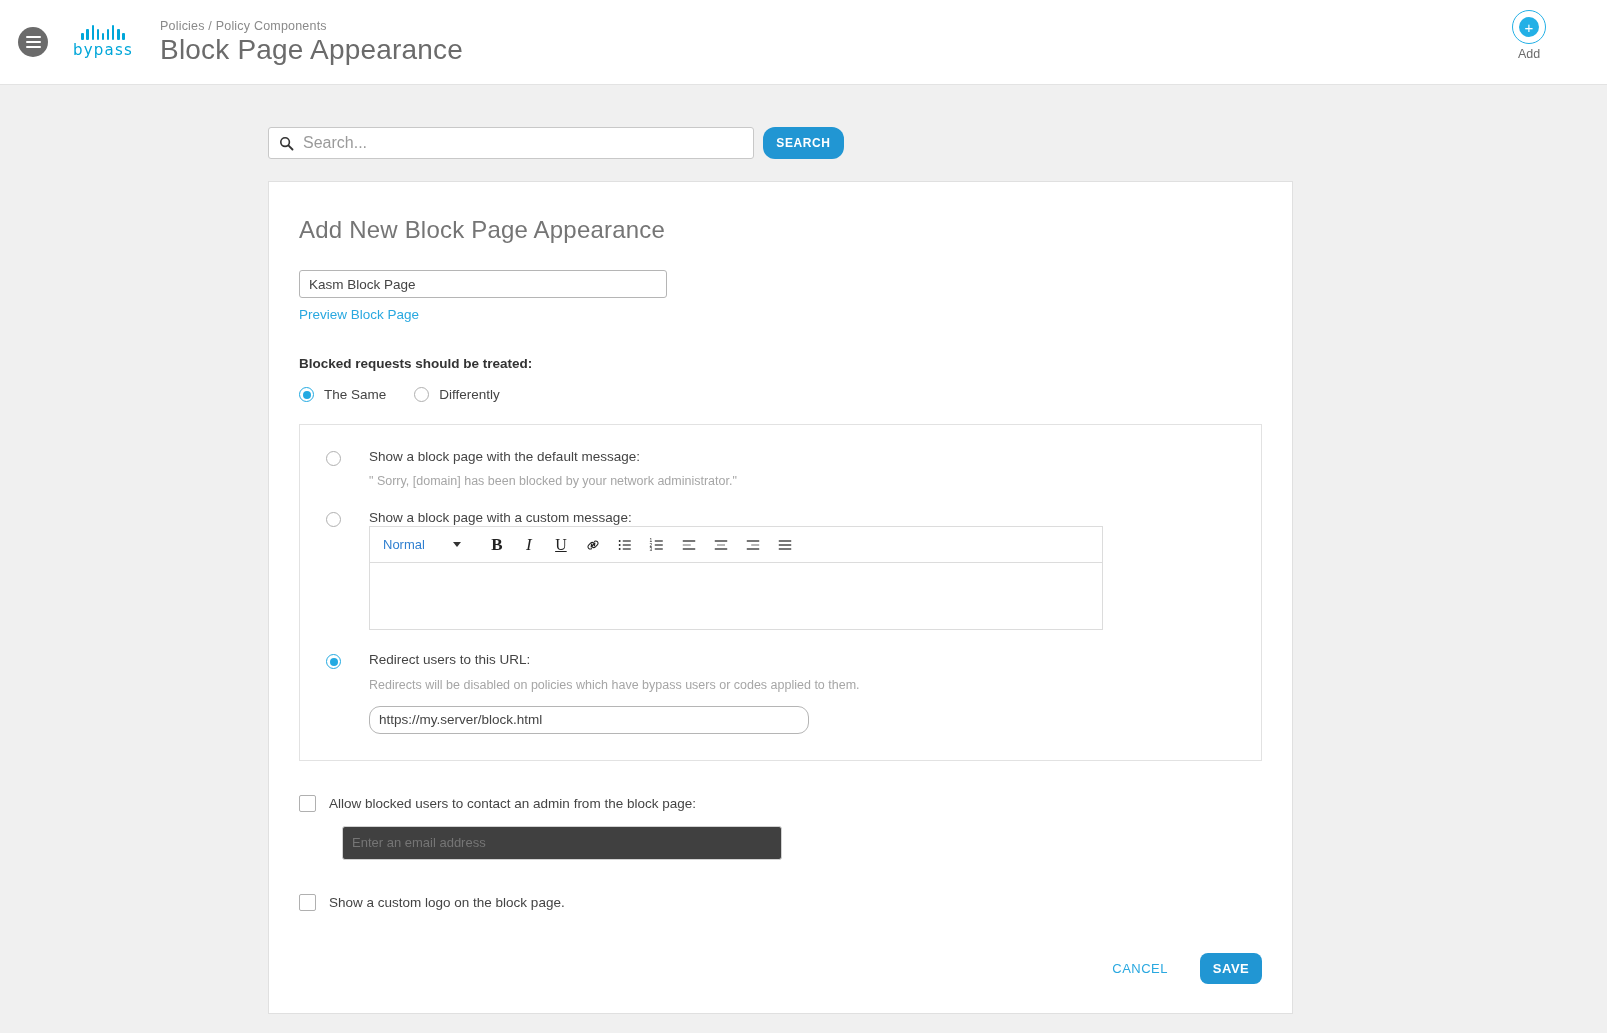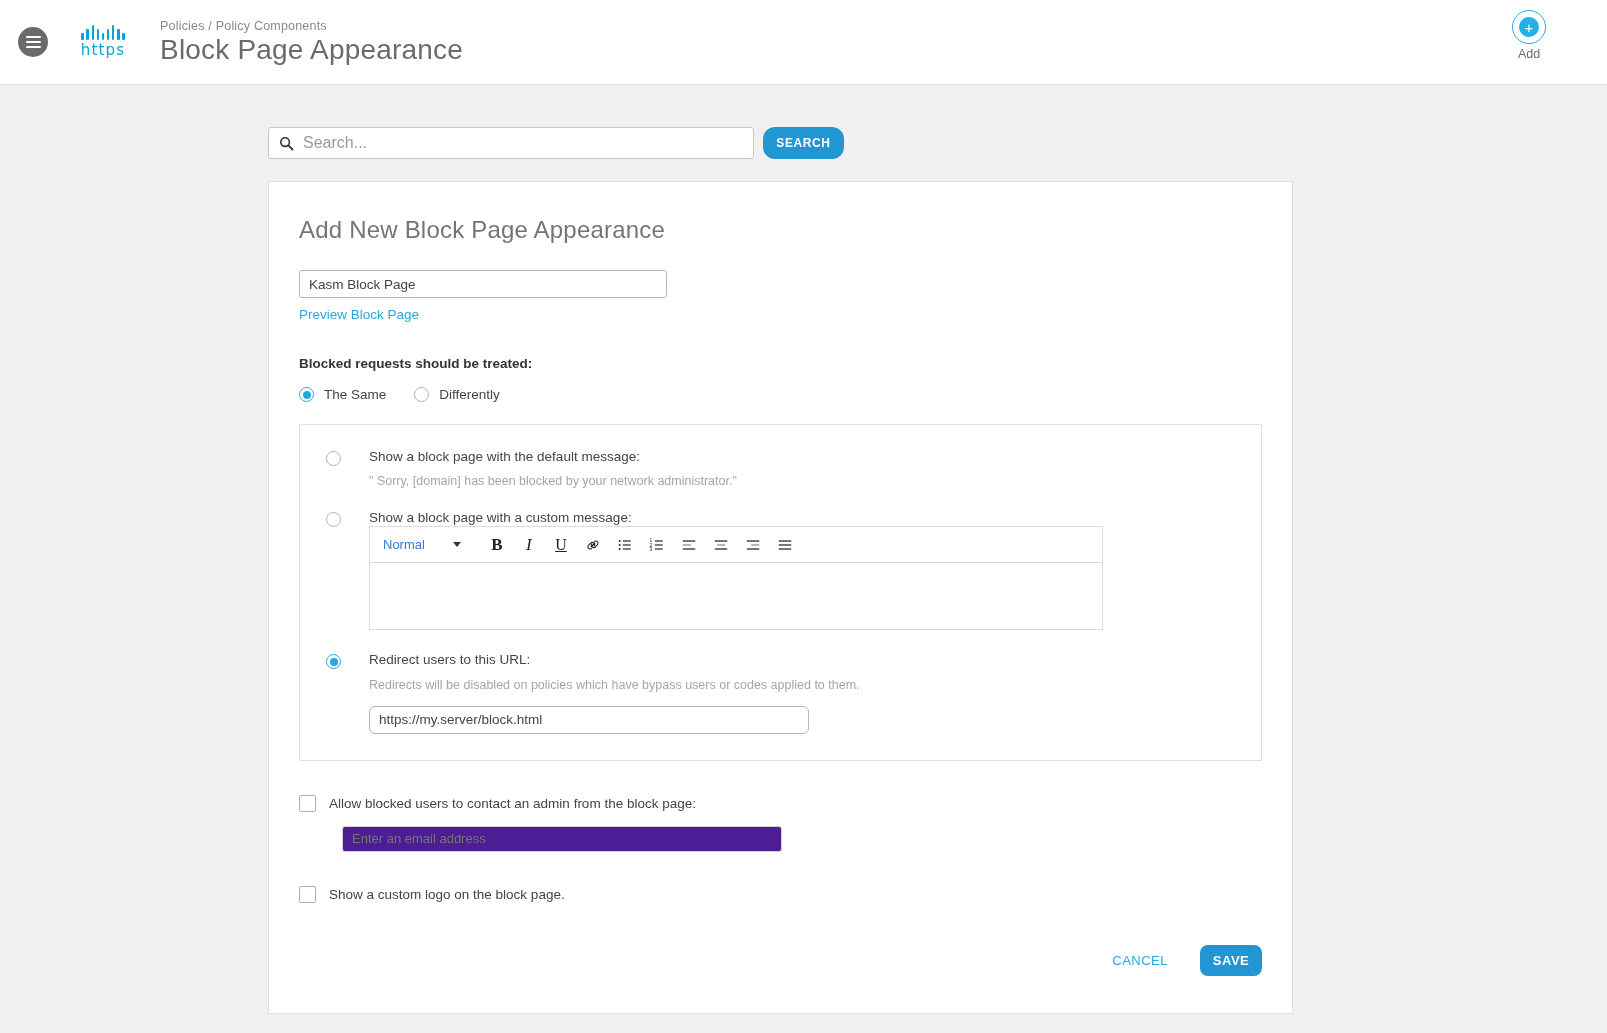--- a/index.html
+++ b/index.html
@@ -195,41 +195,41 @@
     color: #222;
   }
   .tb-btn.bold { font-weight: bold; font-size: 17px; }
   .tb-btn.italic { font-style: italic; font-size: 17px; }
   .tb-btn.underline { font-size: 16px; text-decoration: underline; }
   .editor-area { height: 66px; background: #fff; }
 
   .url-input {
     margin-top: 14px;
     width: 440px; height: 28px;
-    border: 1px solid #b5b5b5; border-radius: 6px;
+    border: 1px solid #b5b5b5; border-radius: 11px;
     padding: 0 9px;
     font-size: 13.5px; color: #444;
     font-family: "Liberation Sans", sans-serif;
     outline: none; display: block;
   }
 
   
   .check-row { display: flex; align-items: flex-start; margin-top: 34px; }
   .checkbox {
     width: 17px; height: 17px;
     border: 1px solid #b0b0b0; border-radius: 2px;
     background: #fff; flex: 0 0 auto; cursor: pointer;
   }
   .check-label { font-size: 13.5px; color: #444; margin-left: 13px; margin-top: 1px; }
   .email-input {
     margin: 14px 0 0 43px;
     width: 440px; height: 26px;
     border: 1px solid #d2d2d2; border-radius: 3px;
-    background: #4c1d95;
-    padding: 8px 9px;
+    background: #404040;
+    padding: 16px 9px;
     font-size: 13px; color: #8c8c8c;
     font-family: "Liberation Sans", sans-serif;
     outline: none; display: block;
   }
 
   
   .card-footer {
     display: flex; align-items: center; justify-content: flex-end;
     margin-top: 42px; gap: 26px;
   }
@@ -263,21 +263,21 @@
       <span style="height:7px"></span>
         <span style="height:11px"></span>
         <span style="height:15px"></span>
         <span style="height:11px"></span>
         <span style="height:7px"></span>
         <span style="height:11px"></span>
         <span style="height:15px"></span>
         <span style="height:11px"></span>
         <span style="height:7px"></span>
     </div>
-    <div class="cisco-word">https</div>
+    <div class="cisco-word">bypass</div>
   </div>
 
   <div class="title-block">
     <div class="breadcrumb">Policies / Policy Components</div>
     <div class="page-title">Block Page Appearance</div>
   </div>
 
   <div class="add-action">
     <div class="add-circle">
       <div class="add-dot">+</div>

